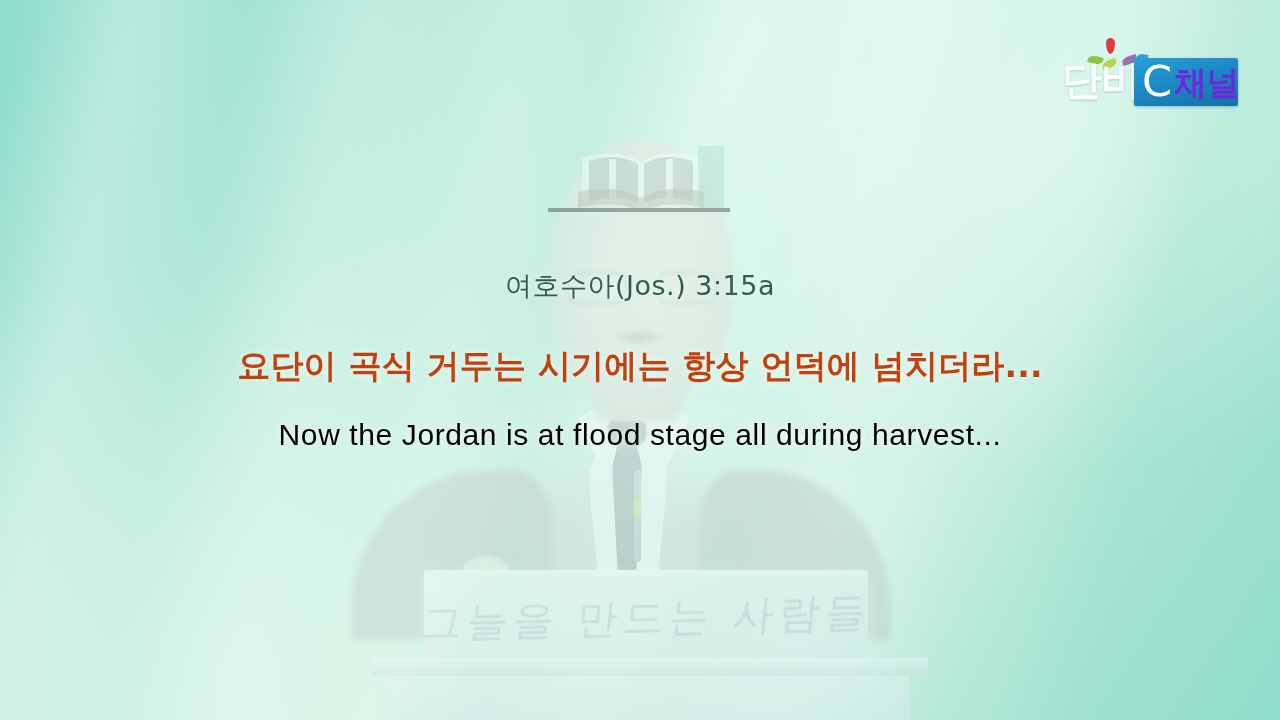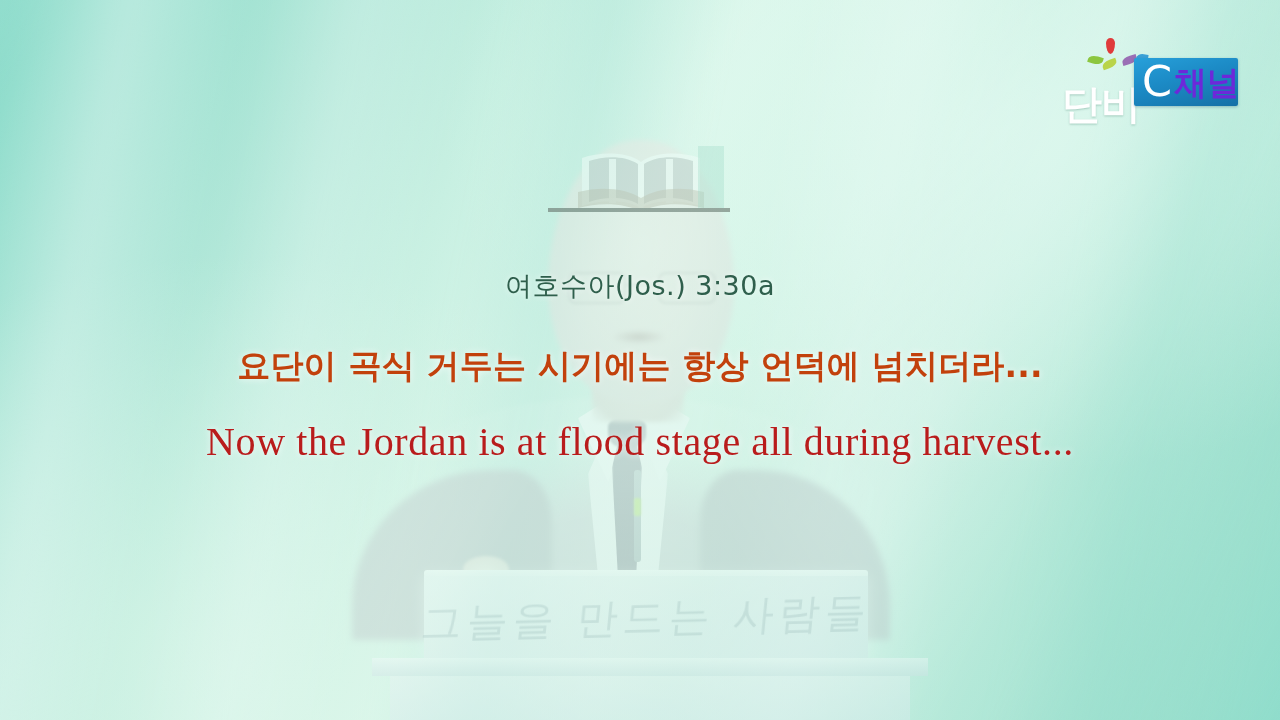--- a/index.html
+++ b/index.html
@@ -234,44 +234,43 @@
     font-size:33px;
     font-weight:700;
     color:#c2410c;
     letter-spacing:.2px;
     text-shadow:0 0 7px rgba(255,255,255,.8);
     white-space:nowrap;
   }
   .verse-en{
     position:absolute;left:0;right:0;top:418px;
     text-align:center;
-    font-family:Liberation Serif, serif;
-    font-size:40px;
+    font-family:Liberation Sans, sans-serif;
+    font-size:30px;
     font-weight:400;
-    color:#b91c1c;
+    color:#000000;
     letter-spacing:.6px;
     text-shadow:0 0 7px rgba(255,255,255,.8);
     white-space:nowrap;
   }
 
   
   .logo{
     position:absolute;left:1062px;top:34px;width:186px;height:80px;
   }
   .logo-danbi{
     position:absolute;left:0;top:26px;
     font-family:"DejaVu Sans","Liberation Sans",sans-serif;
     font-size:40px;
     font-weight:700;
     color:#ffffff;
     letter-spacing:-1px;
     line-height:1;
     text-shadow:0 1px 2px rgba(90,150,130,.45);
     white-space:nowrap;
-    margin-top:24px;
   }
   .logo-drop{
     position:absolute;left:44px;top:4px;width:9px;height:16px;
     background:#e03b3b;
     border-radius:50% 50% 50% 50% / 68% 68% 32% 32%;
     transform:rotate(180deg);
   }
   .logo-leaf{
     position:absolute;width:15px;height:8px;border-radius:60% 0 60% 0;
   }
@@ -345,21 +344,21 @@
     <div class="podium-hand"></div>
     <div class="podium-top"></div>
     <div class="podium-face"></div>
     <div class="podium-script">그늘을 만드는 사람들</div>
     <div class="podium-ledge"></div>
     <div class="podium-body"></div>
   </div>
 
   <div class="veil"></div>
 
-  <div class="verse-ref">여호수아(Jos.)  3:30a</div>
+  <div class="verse-ref">여호수아(Jos.)  3:15a</div>
 
   <div class="verse-ko">요단이 곡식 거두는 시기에는 항상 언덕에 넘치더라...</div>
 
   <div class="verse-en">Now the Jordan is at flood stage all during harvest...</div>
 
   <div class="logo">
     <span class="logo-drop"></span>
     <span class="logo-leaf green"></span>
     <span class="logo-leaf olive"></span>
     <span class="logo-leaf purple"></span>

